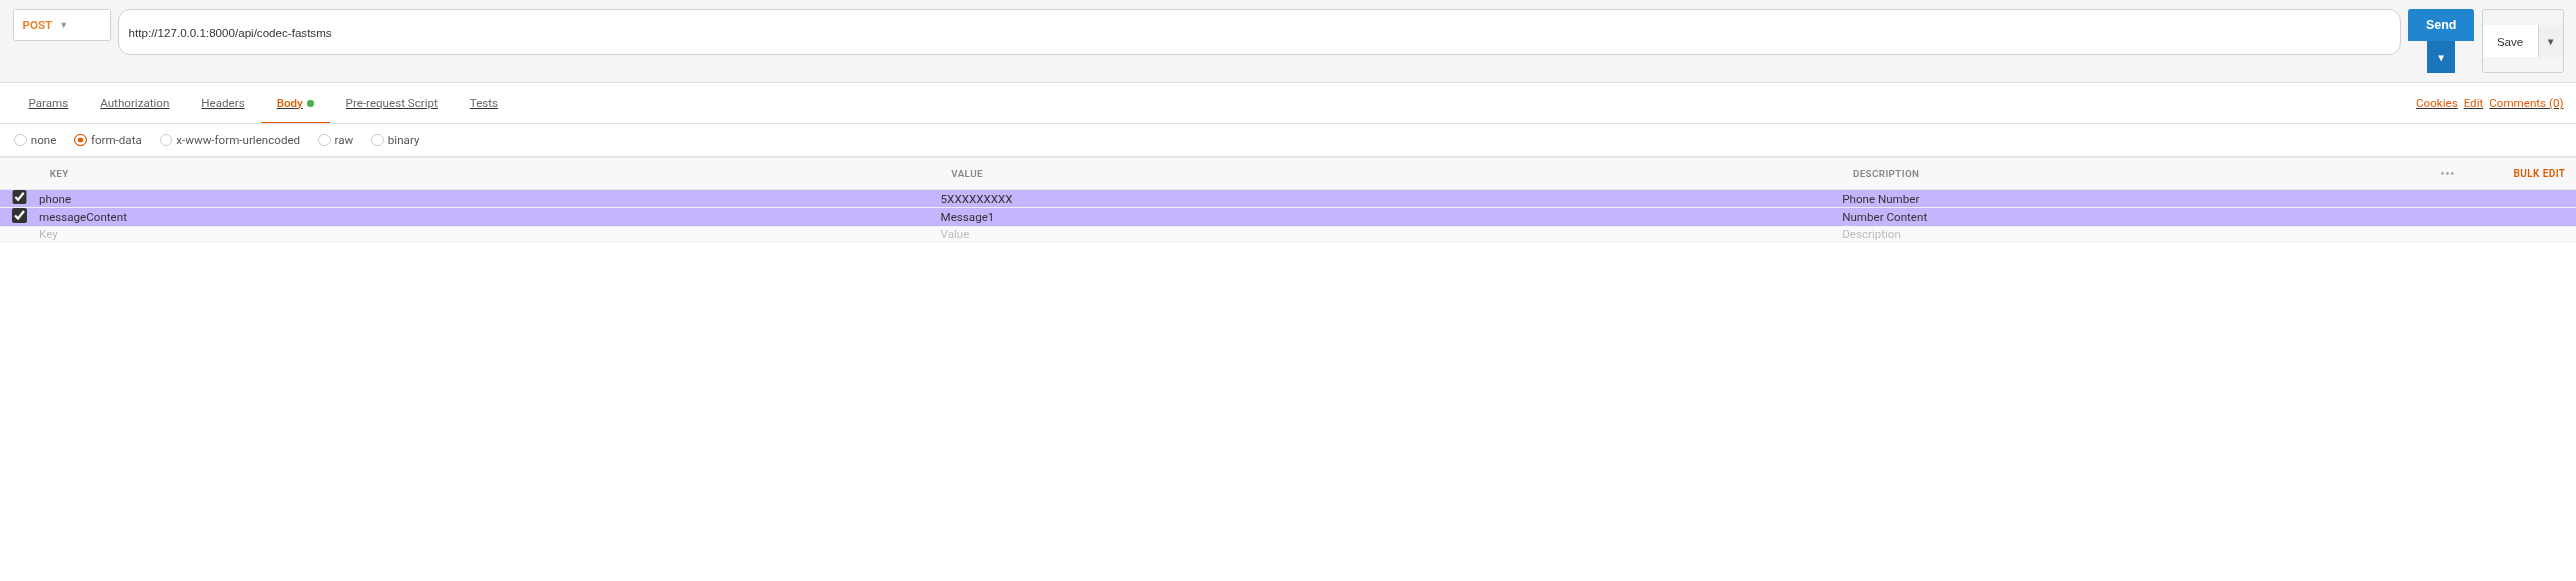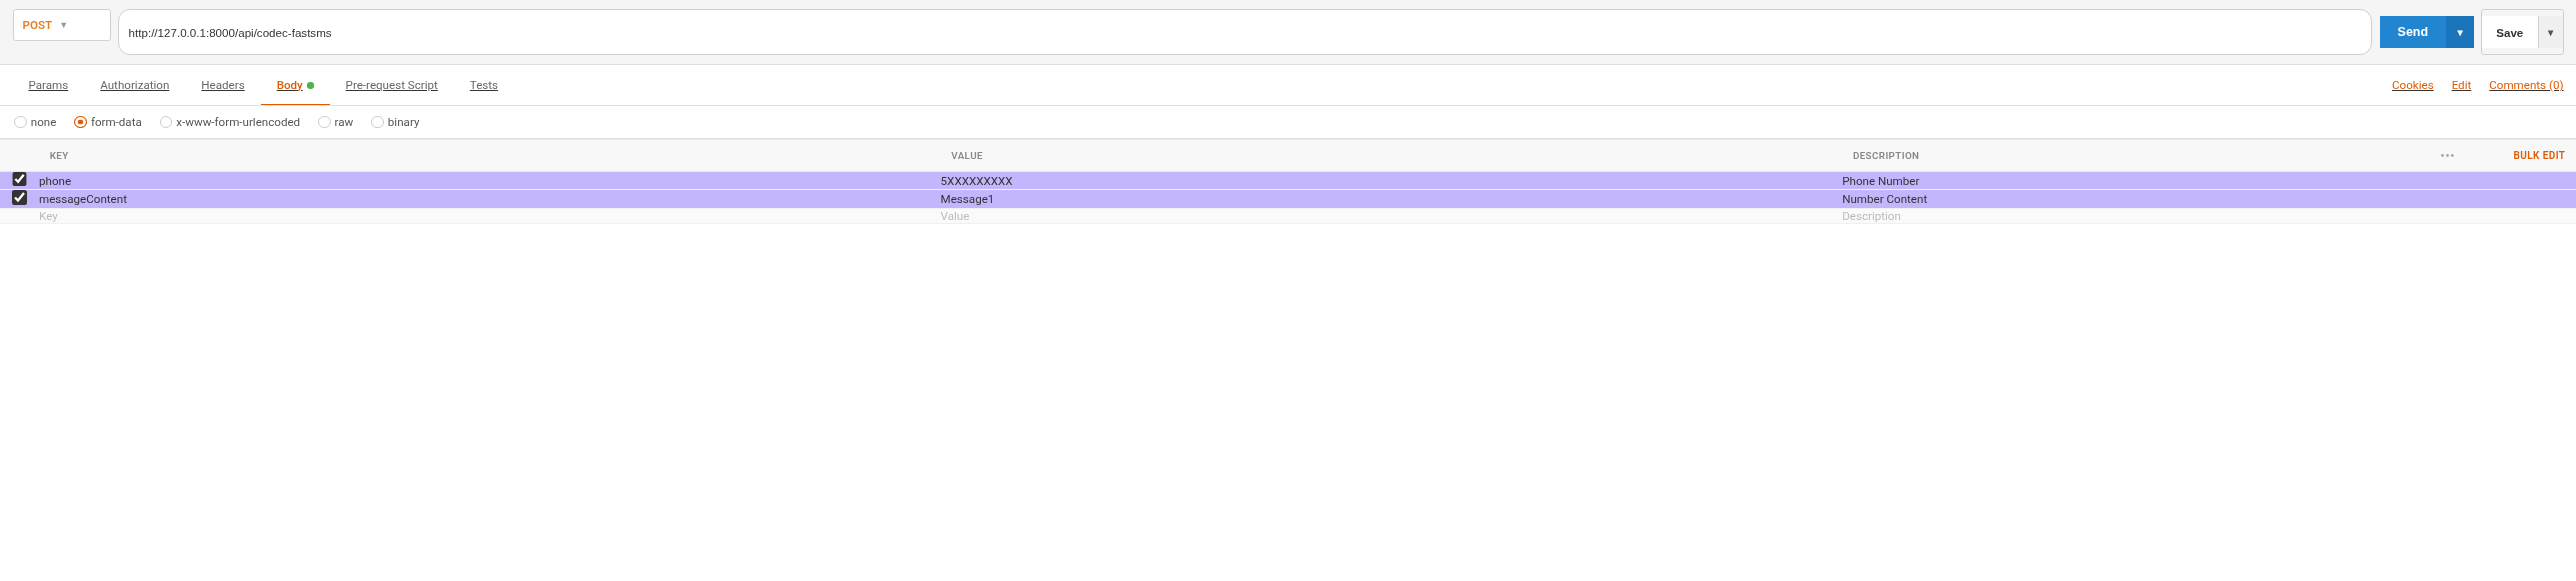--- a/index.html
+++ b/index.html
@@ -47,20 +47,21 @@
       font-size: 11.6px;
       color: #333;
       background: #fff;
       outline: none;
     }
     .send-btn-wrap {
       display: flex;
       align-items: center;
       border-radius: 2.7px;
       overflow: hidden;
+      flex-direction: column;
     }
     .send-btn {
       background: #2185d0;
       color: #fff;
       border: none;
       padding: 0 18px;
       height: 32px;
       font-size: 12.5px;
       font-weight: 600;
       cursor: pointer;
@@ -81,21 +82,21 @@
       overflow: hidden;
       border: 0.9px solid #d0d0d0;
     }
     .save-btn {
       background: #fff;
       color: #333;
       border: none;
       padding: 0 14.3px;
       height: 32px;
       font-size: 11.6px;
-      font-weight: 700;
+      font-weight: 400;
       cursor: pointer;
     }
     .save-dropdown {
       background: #f0f0f0;
       color: #555;
       border: none;
       border-left: 0.9px solid #d0d0d0;
       padding: 0 7.1px;
       height: 32px;
       cursor: pointer;
@@ -133,21 +134,21 @@
       width: 6.3px;
       height: 6.3px;
       border-radius: 50%;
       background: #4caf50;
       margin-left: 4.5px;
       vertical-align: middle;
     }
     .tabs-right {
       display: flex;
       align-items: center;
-      gap: 18px;
+      gap: 6px;
     }
     .tab-right-link {
       color: #e05a00;
       font-size: 11.6px;
       cursor: pointer;
     }
 
     
     .body-type-bar {
       display: flex;

